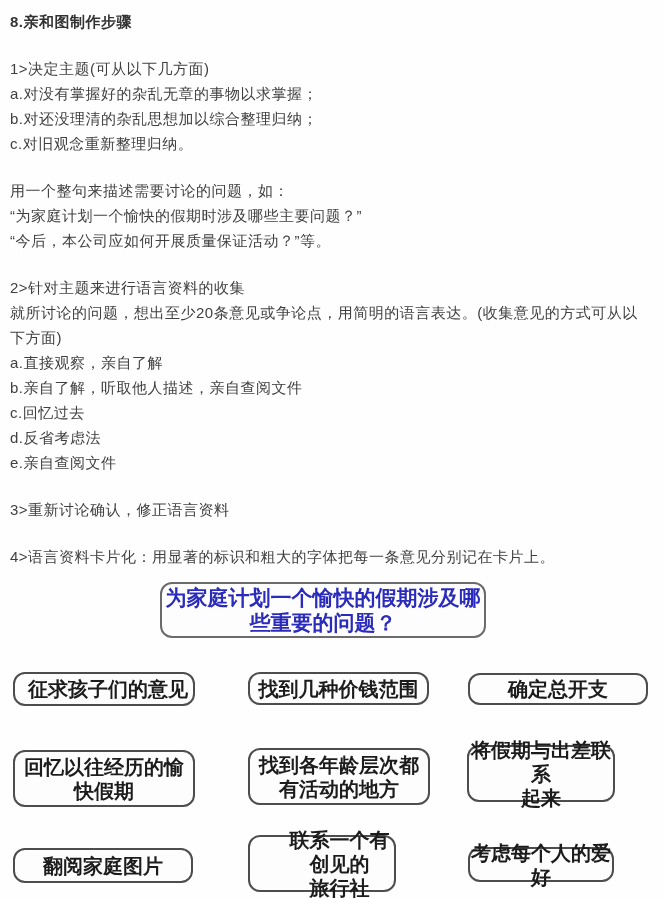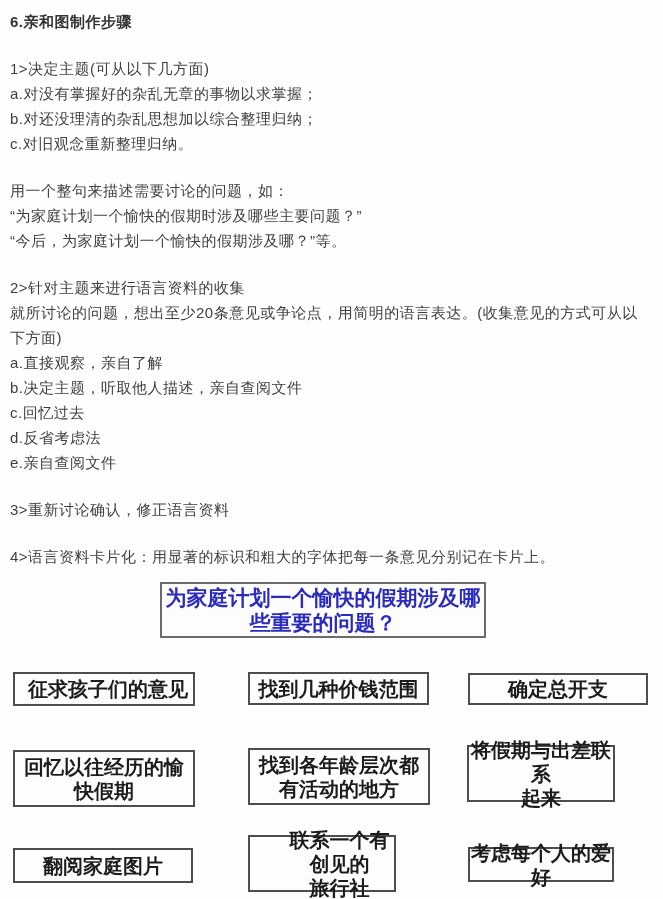--- a/index.html
+++ b/index.html
@@ -33,20 +33,21 @@
   .section { margin-top: 22px; }
   
   .box {
     position: absolute;
     display: flex;
     align-items: center;
     justify-content: center;
     text-align: center;
     background: #fdfdfd;
     white-space: pre-line;
+    border-radius: 12px;
   }
   .topic-box {
     border: 2px solid #6b6b6b;
     font-size: 21px;
     font-weight: bold;
     line-height: 25px;
     color: #2a2abd;
   }
   .card {
     border: 2px solid #4d4d4d;
@@ -55,41 +56,41 @@
     line-height: 24px;
     color: #1c1c1c;
   }
 </style>
 </head>
 <body>
 
 <div class="page">
 
   <div class="doc">
-    <p class="heading">6.亲和图制作步骤</p>
+    <p class="heading">8.亲和图制作步骤</p>
 
     <div class="section">
       <p>1&gt;决定主题(可从以下几方面)</p>
       <p>a.对没有掌握好的杂乱无章的事物以求掌握；</p>
       <p>b.对还没理清的杂乱思想加以综合整理归纳；</p>
       <p>c.对旧观念重新整理归纳。</p>
     </div>
 
     <div class="section">
       <p>用一个整句来描述需要讨论的问题，如：</p>
       <p>“为家庭计划一个愉快的假期时涉及哪些主要问题？”</p>
-      <p>“今后，为家庭计划一个愉快的假期涉及哪？”等。</p>
+      <p>“今后，本公司应如何开展质量保证活动？”等。</p>
     </div>
 
     <div class="section">
       <p>2&gt;针对主题来进行语言资料的收集</p>
       <p>就所讨论的问题，想出至少20条意见或争论点，用简明的语言表达。(收集意见的方式可从以
 下方面)</p>
       <p>a.直接观察，亲自了解</p>
-      <p>b.决定主题，听取他人描述，亲自查阅文件</p>
+      <p>b.亲自了解，听取他人描述，亲自查阅文件</p>
       <p>c.回忆过去</p>
       <p>d.反省考虑法</p>
       <p>e.亲自查阅文件</p>
     </div>
 
     <div class="section">
       <p>3&gt;重新讨论确认，修正语言资料</p>
     </div>
 
     <div class="section">

